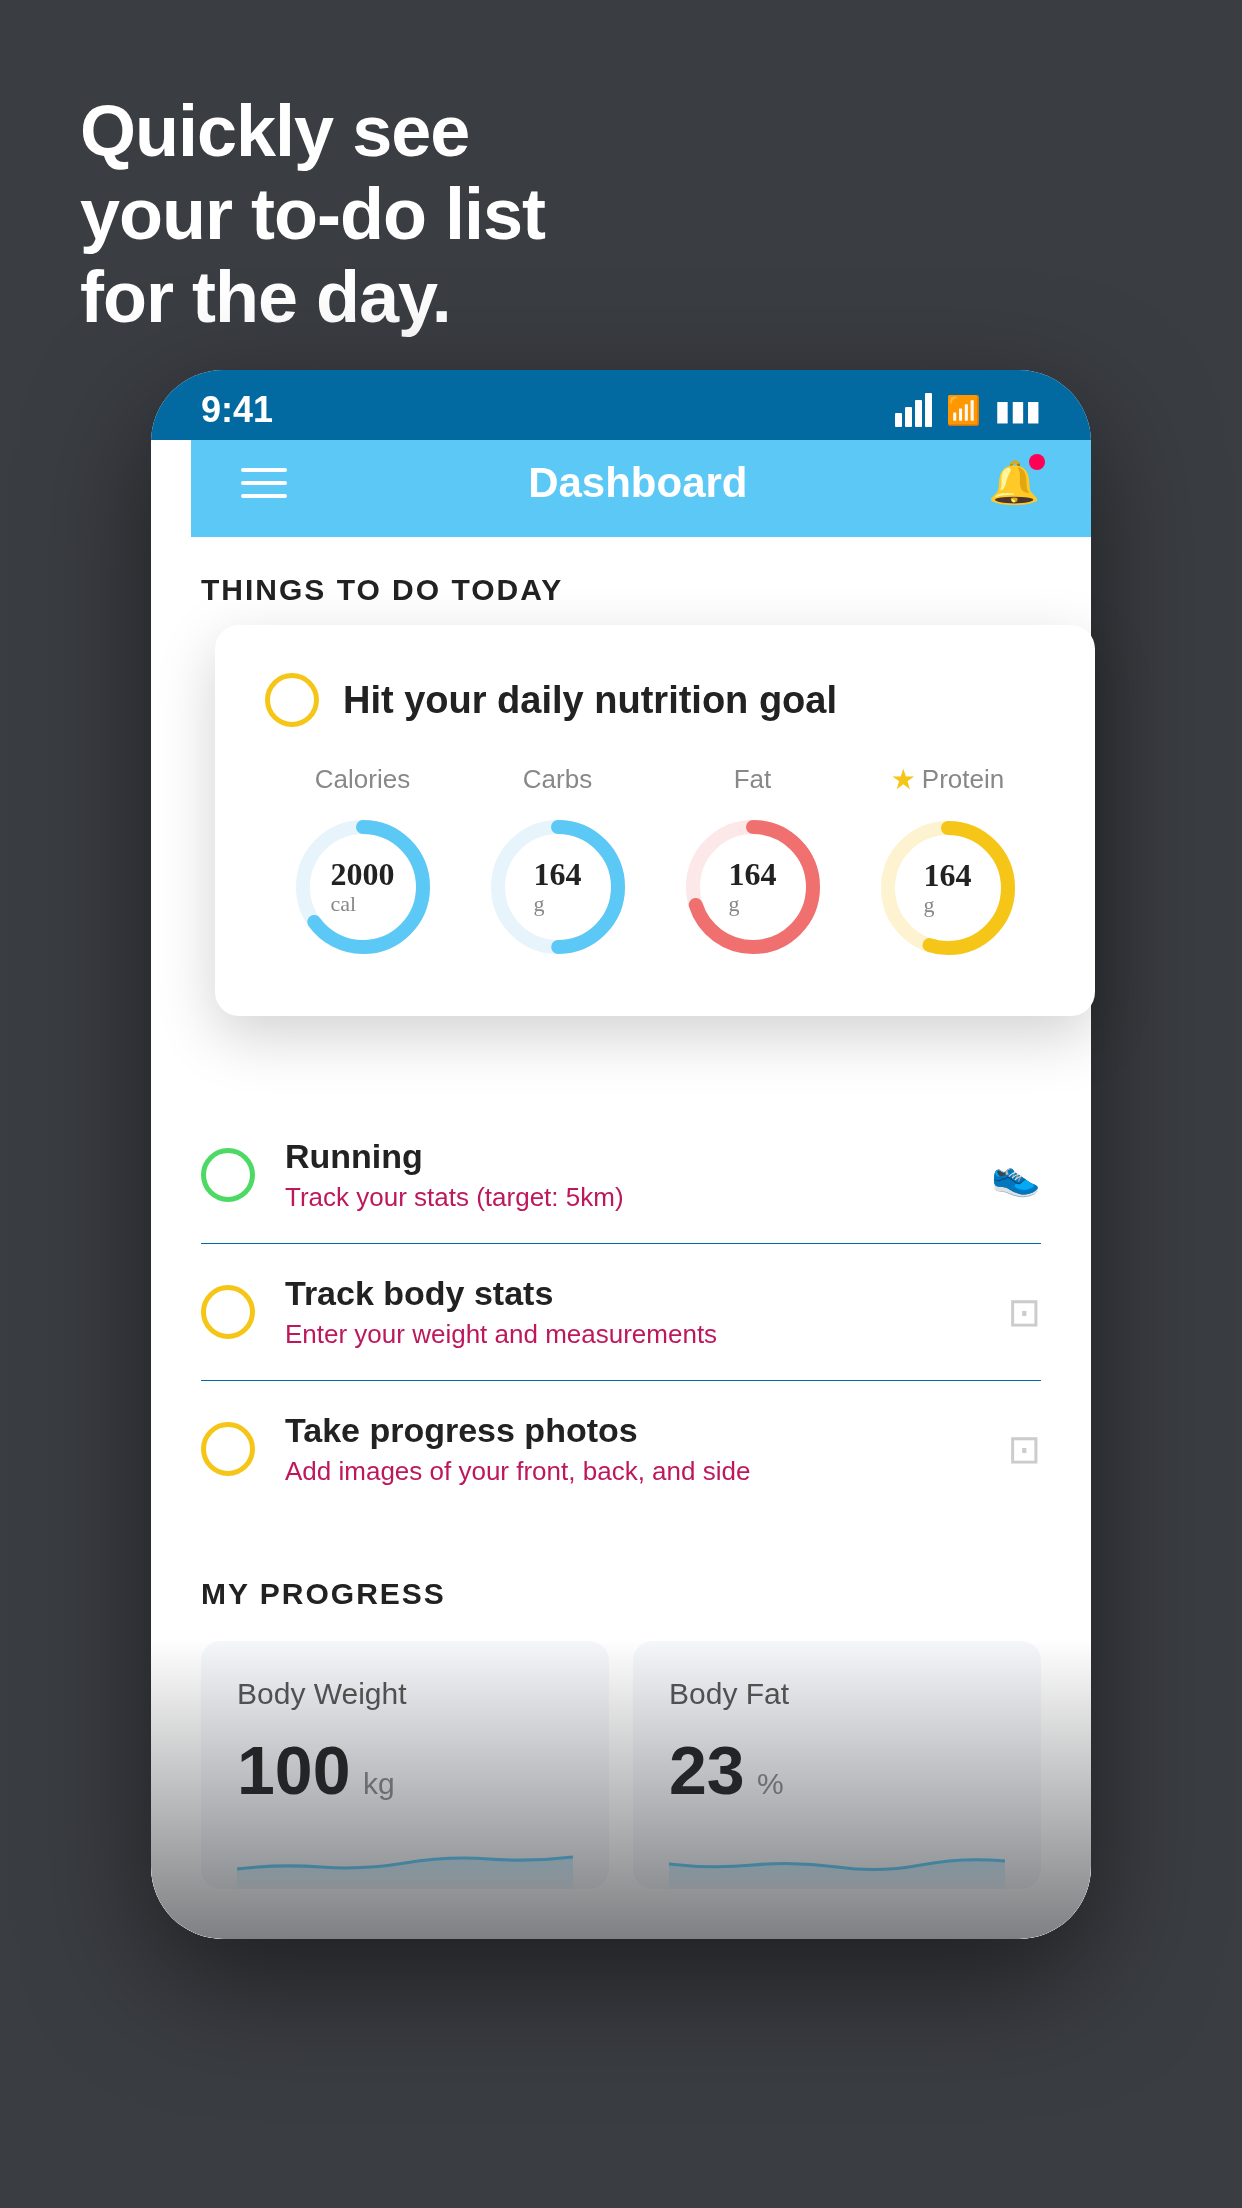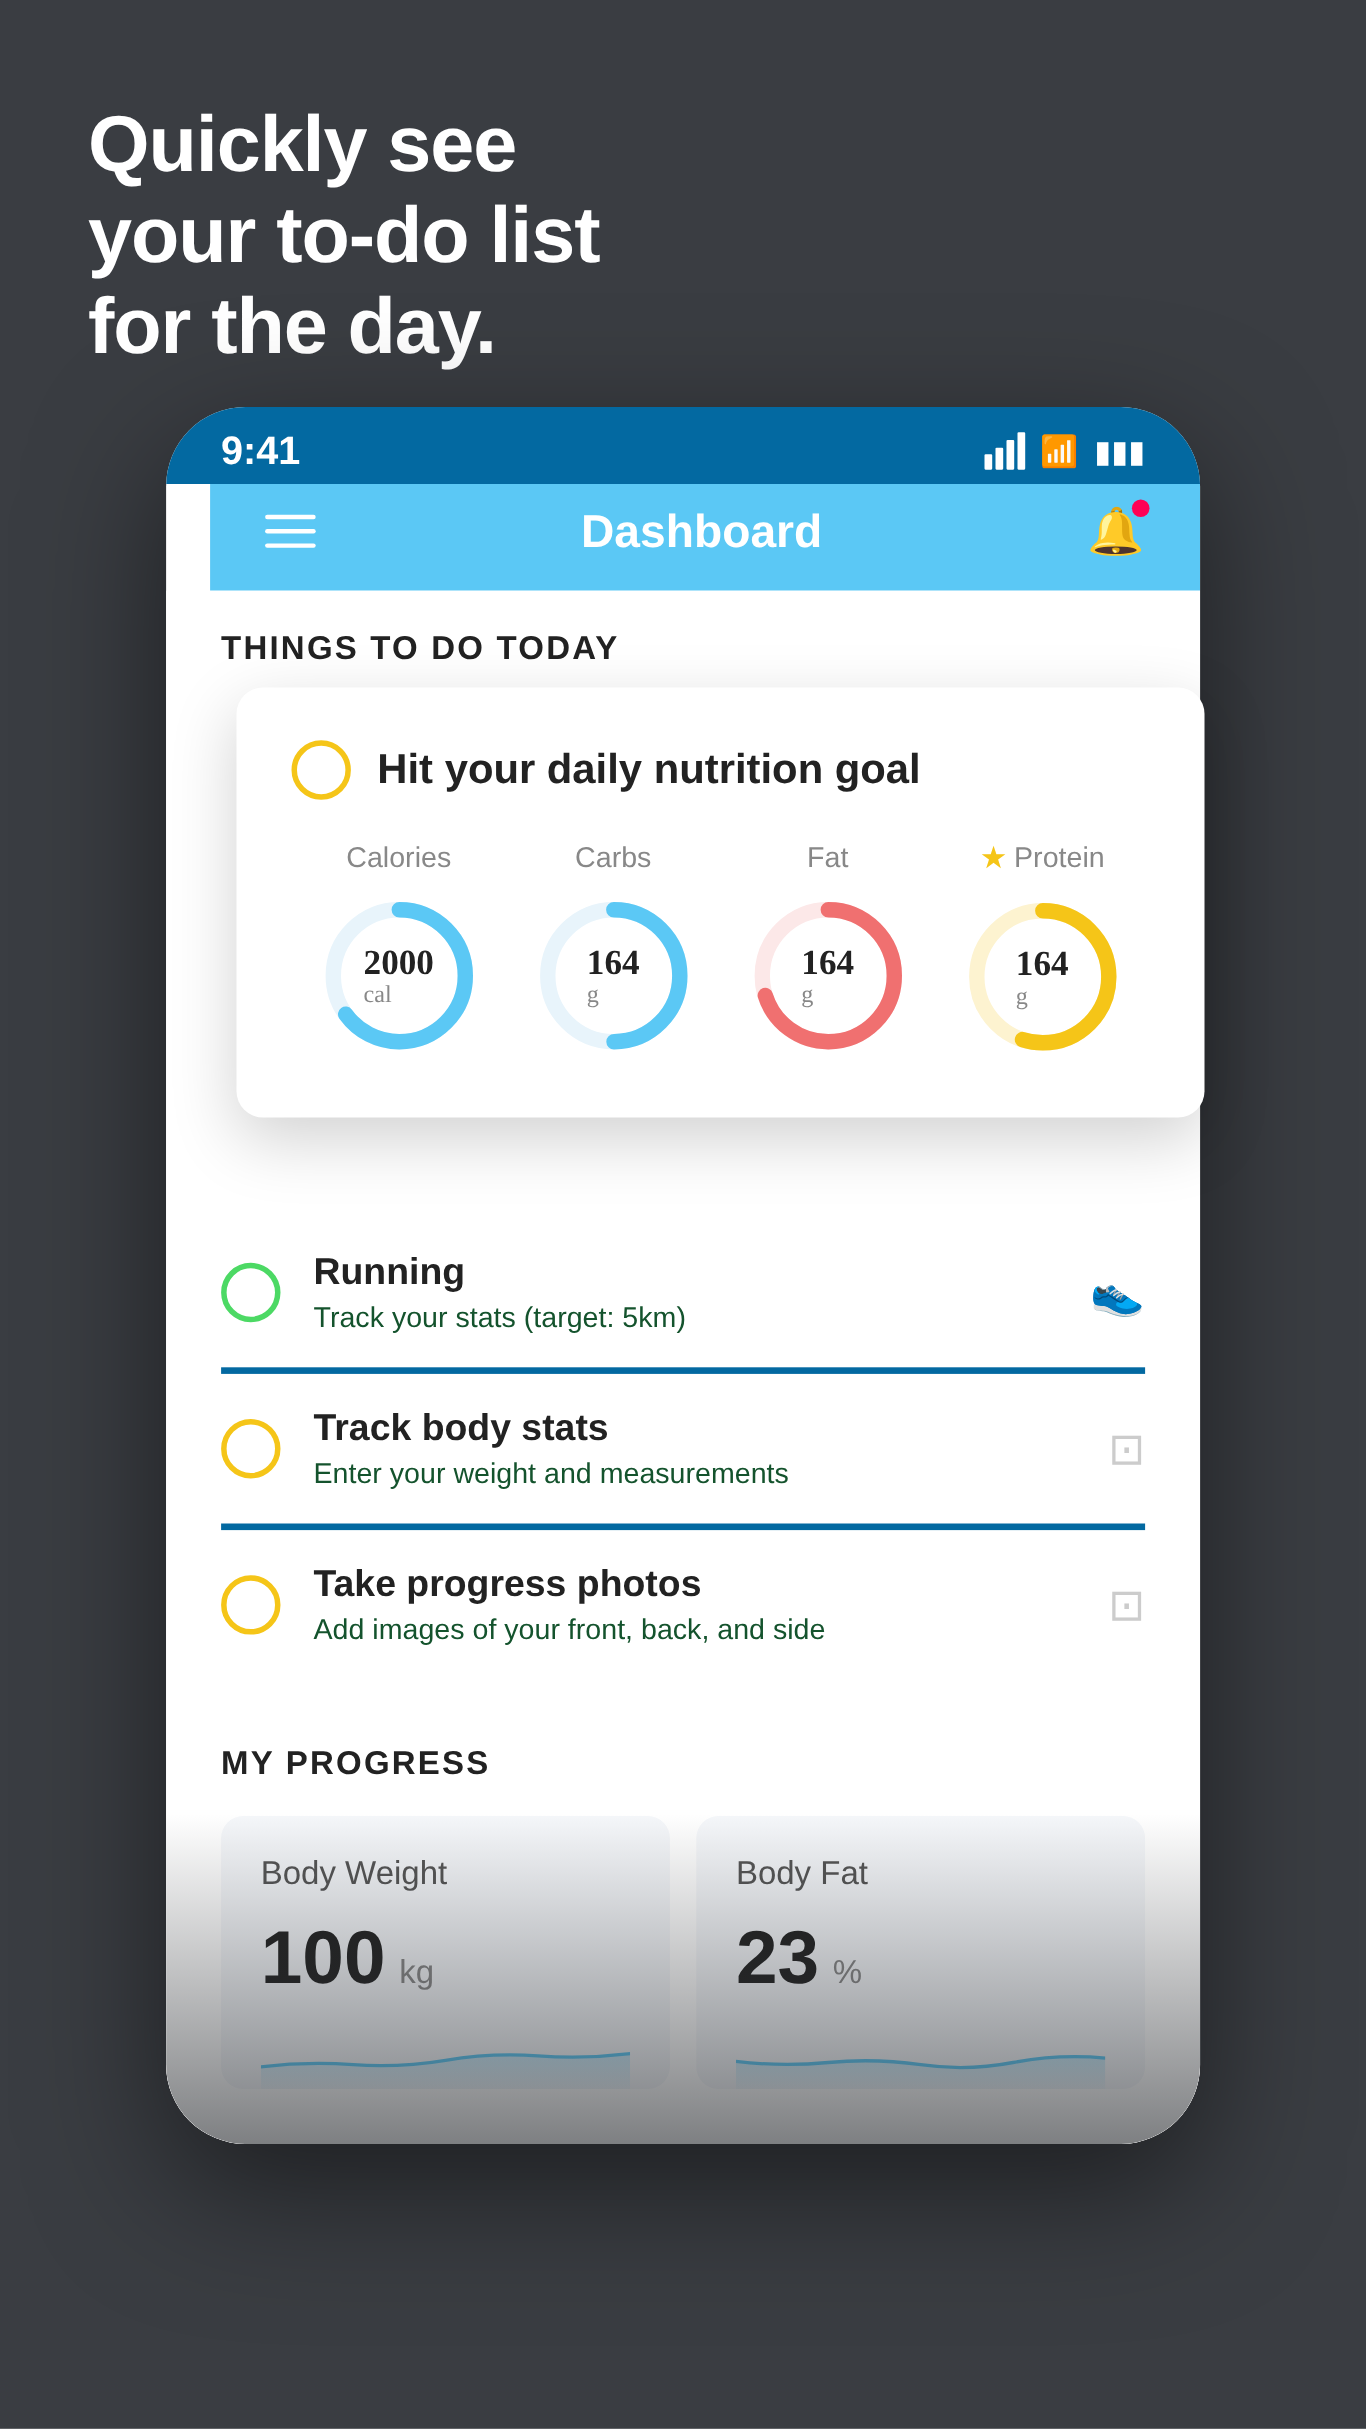--- a/index.html
+++ b/index.html
@@ -214,42 +214,42 @@
 
     
     .todo-list {
       padding: 0 50px;
       margin-top: 480px;
     }
     .todo-item {
       display: flex;
       align-items: center;
       padding: 30px 0;
-      border-bottom: 6px solid #0369a1;
+      border-bottom: 1px solid #0369a1;
       gap: 30px;
     }
     .todo-item:last-child { border-bottom: none; }
     .todo-circle {
       width: 54px;
       height: 54px;
       border-radius: 50%;
       border: 5px solid #4cd964;
       flex-shrink: 0;
     }
     .todo-circle.yellow { border-color: #f5c518; }
     .todo-text { flex: 1; }
     .todo-main {
       font-size: 34px;
       font-weight: 700;
       color: #222;
       margin-bottom: 6px;
     }
     .todo-sub {
       font-size: 26px;
-      color: #14532d;
+      color: #be185d;
     }
     .todo-icon {
       font-size: 40px;
       color: #ccc;
     }
 
     
     .progress-section {
       padding: 60px 50px 50px;
     }

